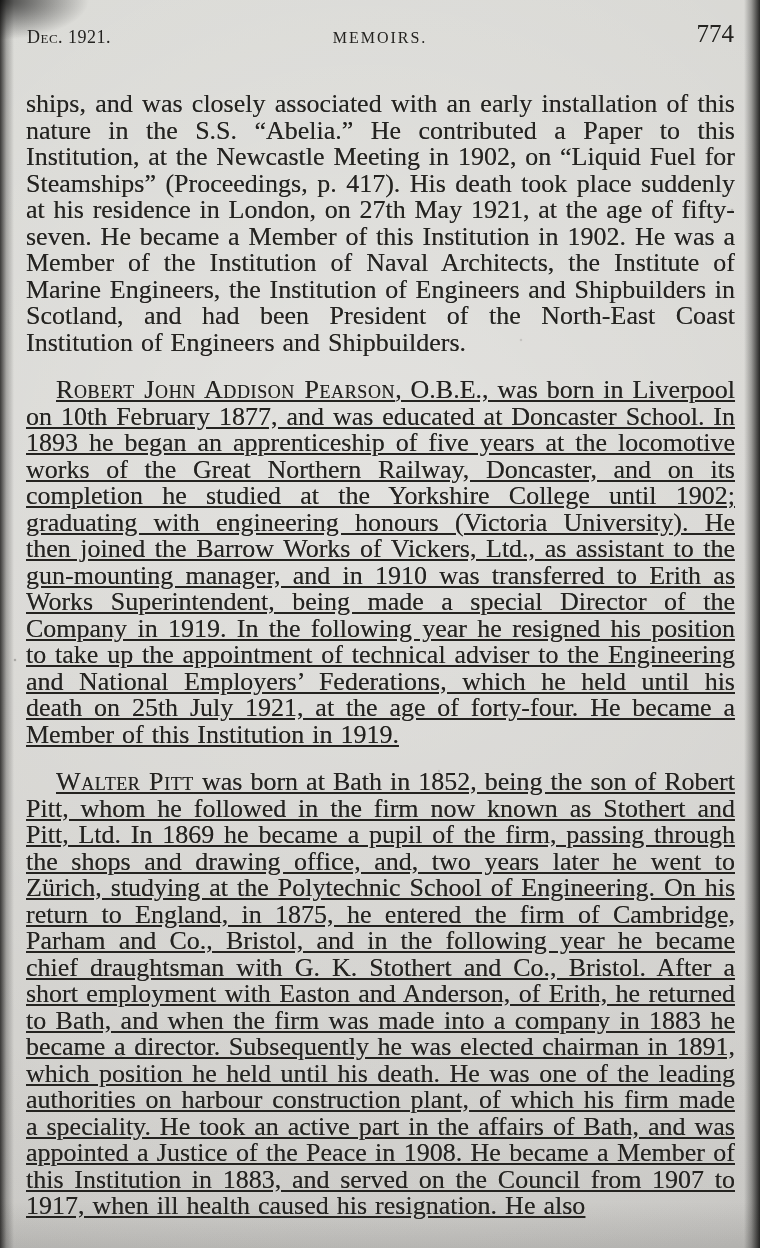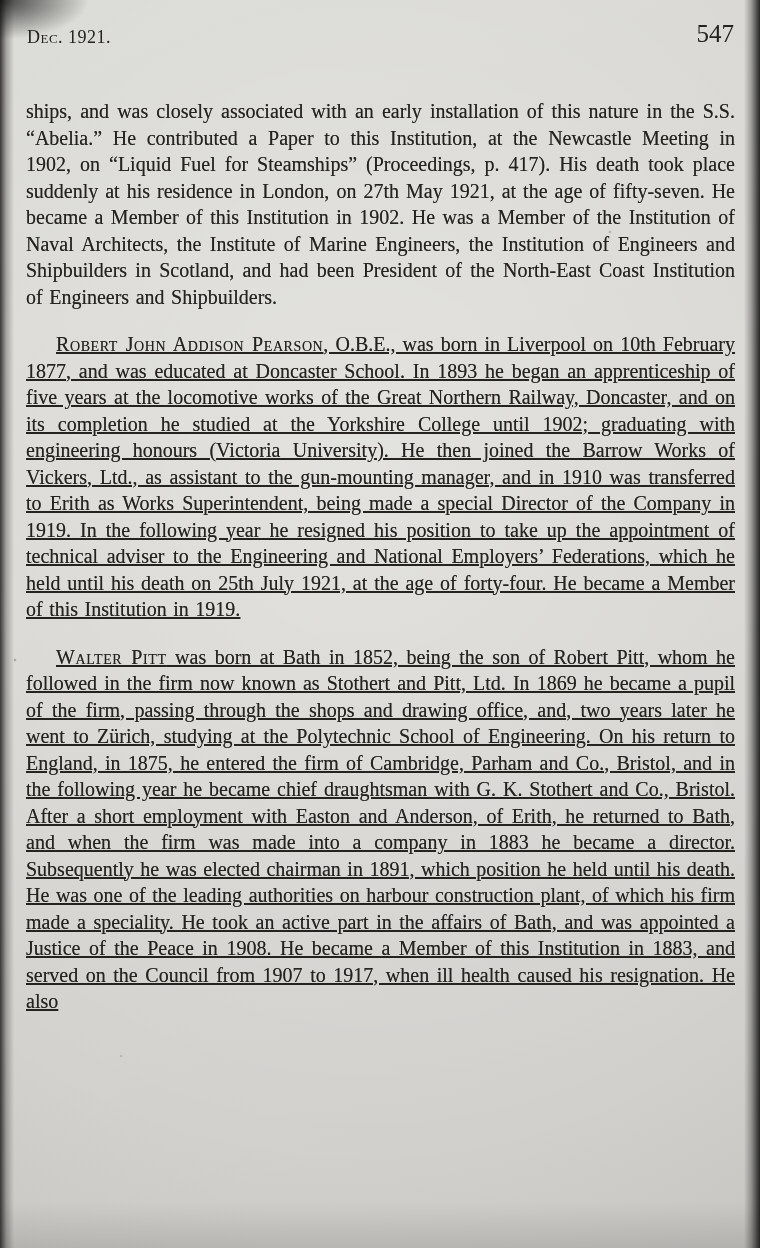--- a/index.html
+++ b/index.html
@@ -101,22 +101,22 @@
     position: absolute;
     right: 26px;
     top: 20px;
     font-size: 25px;
   }
 
   .page-body {
     padding: 30px 25px 0 26px;
   }
   .para {
-    margin: 7px 0 21px 0;
-    font-size: 20px;
+    margin: 0 0 21px 0;
+    font-size: 26px;
     line-height: 26.5px;
     text-align: justify;
     text-justify: inter-word;
     word-spacing: 1.5px;
     text-shadow: 0 0 0.5px rgba(30,28,25,0.55);
   }
   .para.indent {
     text-indent: 30px;
     text-decoration: underline;
   }
@@ -125,21 +125,22 @@
     letter-spacing: 0.6px;
   }
 </style>
 </head>
 <body>
 
 <div class="scan-page">
 
   <header class="page-header">
     <span class="hdr-date">Dec. 1921.</span>
-    <span class="hdr-pageno">547</span>
+    <span class="hdr-title">MEMOIRS.</span>
+    <span class="hdr-pageno">774</span>
   </header>
 
   <main class="page-body">
 
     <p class="para"><span>ships, and was closely associated with an early installation of this nature in the S.S. “Abelia.”  He contributed a Paper to this Institution, at the Newcastle Meeting in 1902, on “Liquid Fuel for Steamships” (Proceedings, p. 417).  His death took place suddenly at his residence in London, on 27th May 1921, at the age of fifty-seven.  He became a Member of this Institution in 1902. He was a Member of the Institution of Naval Architects, the Institute of Marine Engineers, the Institution of Engineers and Shipbuilders in Scotland, and had been President of the North-East Coast Institution of Engineers and Shipbuilders.</span></p>
 
     <p class="para indent"><span class="lead-name">Robert John Addison Pearson</span><span>, O.B.E., was born in Liverpool on 10th February 1877, and was educated at Doncaster School.  In 1893 he began an apprenticeship of five years at the locomotive works of the Great Northern Railway, Doncaster, and on its completion he studied at the Yorkshire College until 1902; graduating with engineering honours (Victoria University).  He then joined the Barrow Works of Vickers, Ltd., as assistant to the gun-mounting manager, and in 1910 was transferred to Erith as Works Superintendent, being made a special Director of the Company in 1919.  In the following year he resigned his position to take up the appointment of technical adviser to the Engineering and National Employers’ Federations, which he held until his death on 25th July 1921, at the age of forty-four.  He became a Member of this Institution in 1919.</span></p>
 
     <p class="para indent"><span class="lead-name">Walter Pitt</span><span> was born at Bath in 1852, being the son of Robert Pitt, whom he followed in the firm now known as Stothert and Pitt, Ltd.  In 1869 he became a pupil of the firm, passing through the shops and drawing office, and, two years later he went to Zürich, studying at the Polytechnic School of Engineering.  On his return to England, in 1875, he entered the firm of Cambridge, Parham and Co., Bristol, and in the following year he became chief draughtsman with G. K. Stothert and Co., Bristol.  After a short employment with Easton and Anderson, of Erith, he returned to Bath, and when the firm was made into a company in 1883 he became a director.  Subsequently he was elected chairman in 1891, which position he held until his death.  He was one of the leading authorities on harbour construction plant, of which his firm made a speciality.  He took an active part in the affairs of Bath, and was appointed a Justice of the Peace in 1908.  He became a Member of this Institution in 1883, and served on the Council from 1907 to 1917, when ill health caused his resignation.  He also</span></p>
 

